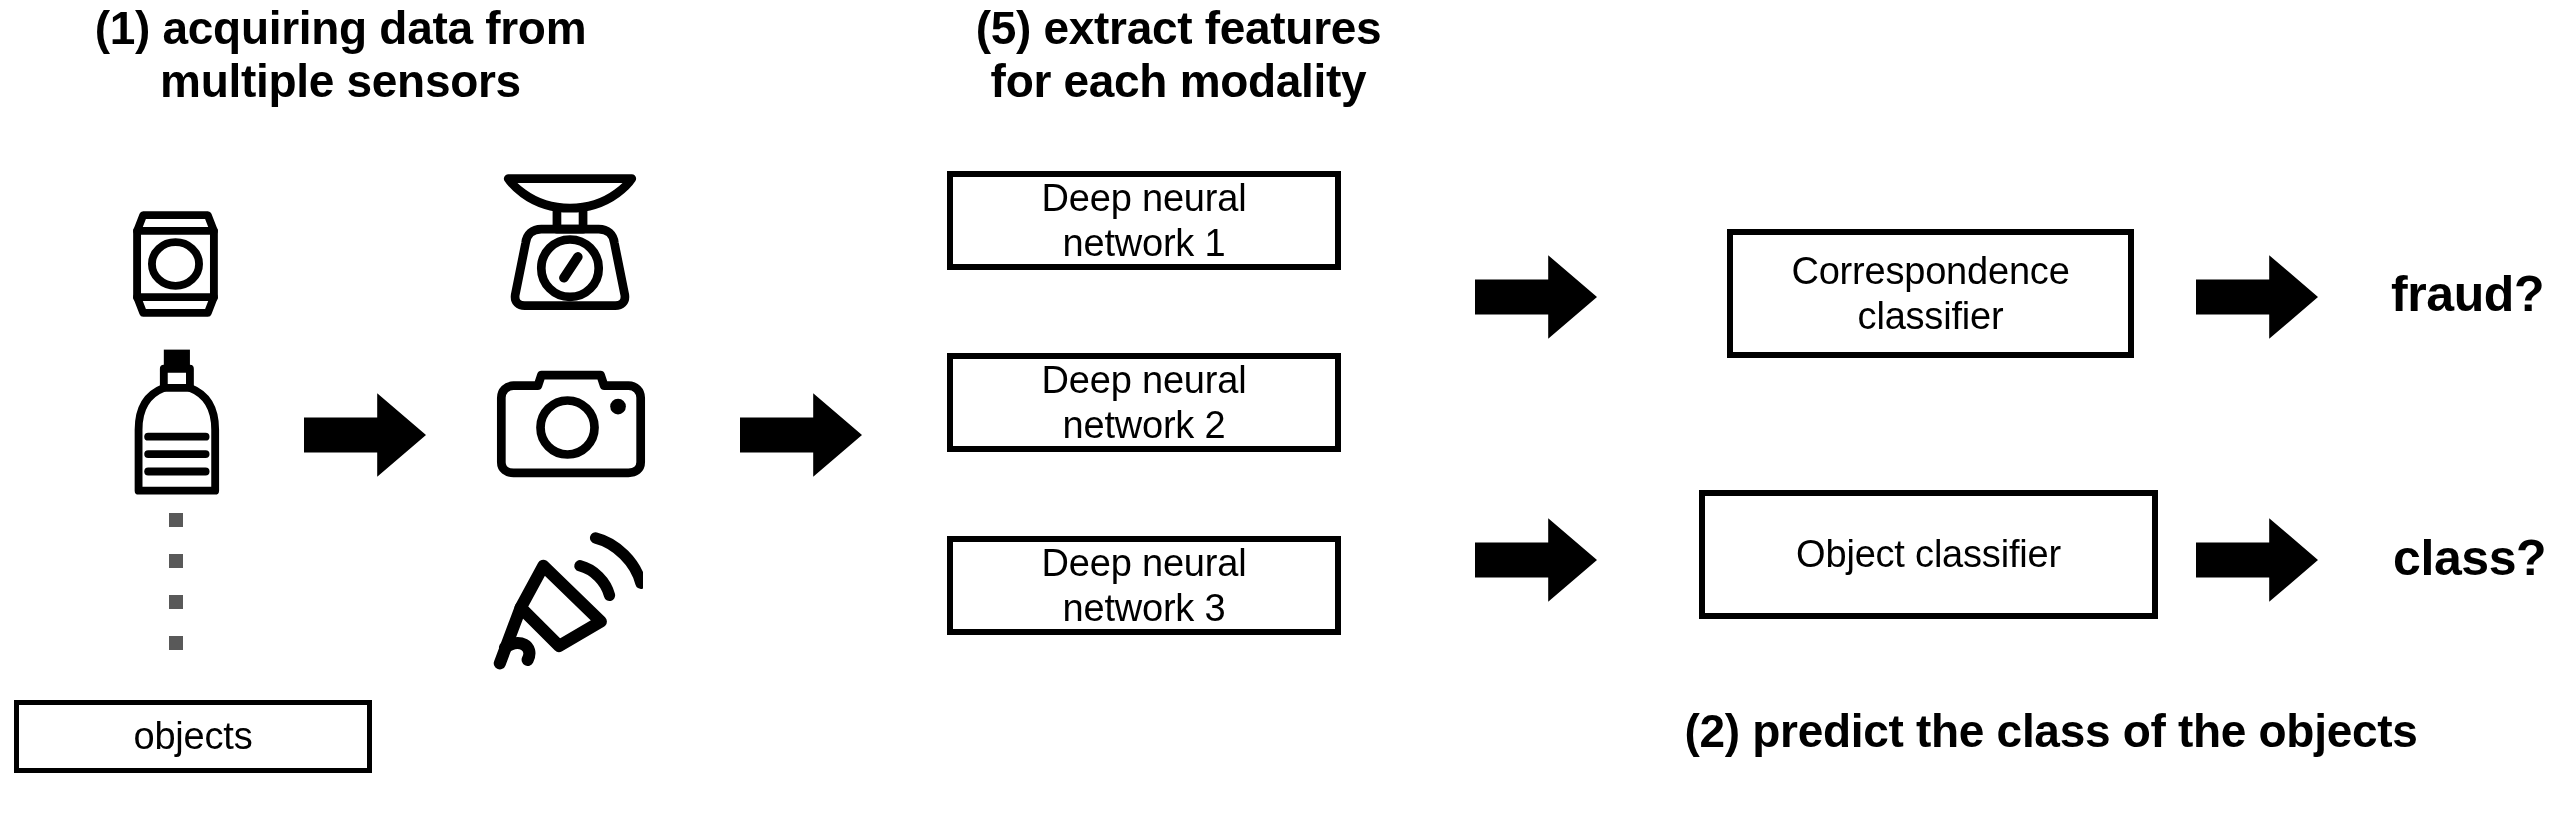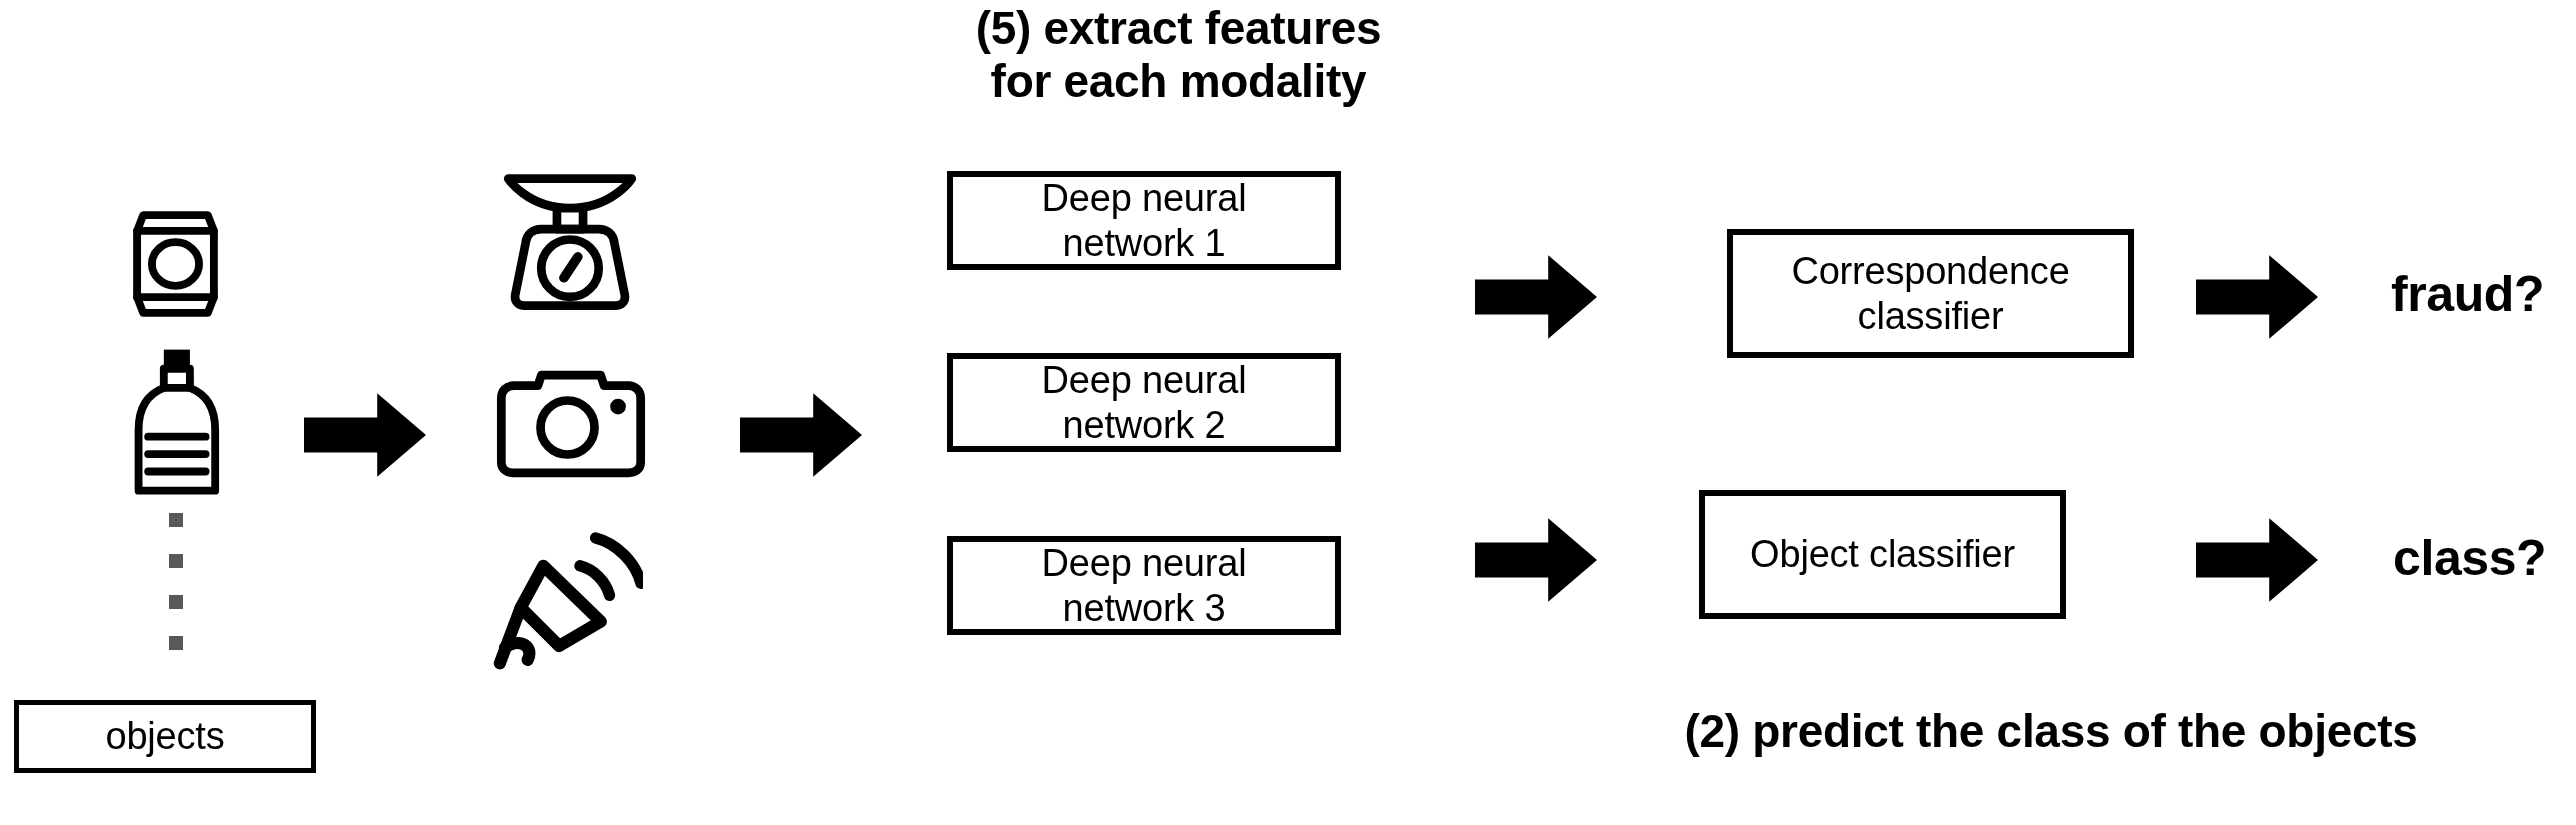--- a/index.html
+++ b/index.html
@@ -72,20 +72,22 @@
   }
   .dots i:last-child { margin-bottom: 0; }
 
   .icon svg { display: block; }
 </style>
 </head>
 <body>
 
 <div id="canvas">
 
+  <div class="abs heading" style="left:17.5px; top:1.7px; width:646px;">(1) acquiring data from
+multiple sensors</div>
 
   <div class="abs heading" style="left:908px; top:1.7px; width:541px;">(5) extract features
 for each modality</div>
 
 
   <div class="abs heading" style="left:1536px; top:705px; width:1030px;">(2) predict the class of the objects</div>
 
   <div class="abs icon" style="left:124px; top:208px;">
     <svg width="103" height="112" viewBox="0 0 118 128">
       <g fill="none" stroke="#000" stroke-width="9" stroke-linejoin="round" stroke-linecap="round">
@@ -110,21 +112,21 @@
     </svg>
   </div>
 
   <div class="abs dots" style="left:157px; top:513px; width:37px;">
     <i></i>
       <i></i>
       <i></i>
       <i></i>
   </div>
 
-  <div class="abs box thin" style="left:14px; top:700px; width:302px; height:73px;">objects</div>
+  <div class="abs box thin" style="left:14px; top:700px; width:358px; height:73px;">objects</div>
 
   <div class="abs arrow" style="left:304px; top:393px;">
     <svg width="122" height="84" viewBox="0 0 140 96">
       <polygon points="0,28 84,28 84,0 140,48 84,96 84,68 0,68" fill="#000"></polygon>
     </svg>
   </div>
 
   <div class="abs icon" style="left:503px; top:168px;">
     <svg width="134" height="143" viewBox="0 0 154 164">
       <g fill="none" stroke="#000" stroke-width="10" stroke-linejoin="round" stroke-linecap="round">
@@ -191,21 +193,21 @@
   </div>
 
   <div class="abs result" style="left:2391px; top:265px;">fraud?</div>
 
   <div class="abs arrow" style="left:1475px; top:518px;">
     <svg width="122" height="84" viewBox="0 0 140 96">
       <polygon points="0,28 84,28 84,0 140,48 84,96 84,68 0,68" fill="#000"></polygon>
     </svg>
   </div>
 
-  <div class="abs box" style="left:1699px; top:490px; width:367px; height:129px;">Object classifier</div>
+  <div class="abs box" style="left:1699px; top:490px; width:459px; height:129px;">Object classifier</div>
 
   <div class="abs arrow" style="left:2196px; top:518px;">
     <svg width="122" height="84" viewBox="0 0 140 96">
       <polygon points="0,28 84,28 84,0 140,48 84,96 84,68 0,68" fill="#000"></polygon>
     </svg>
   </div>
 
   <div class="abs result" style="left:2393px; top:529px;">class?</div>
 
 </div>

